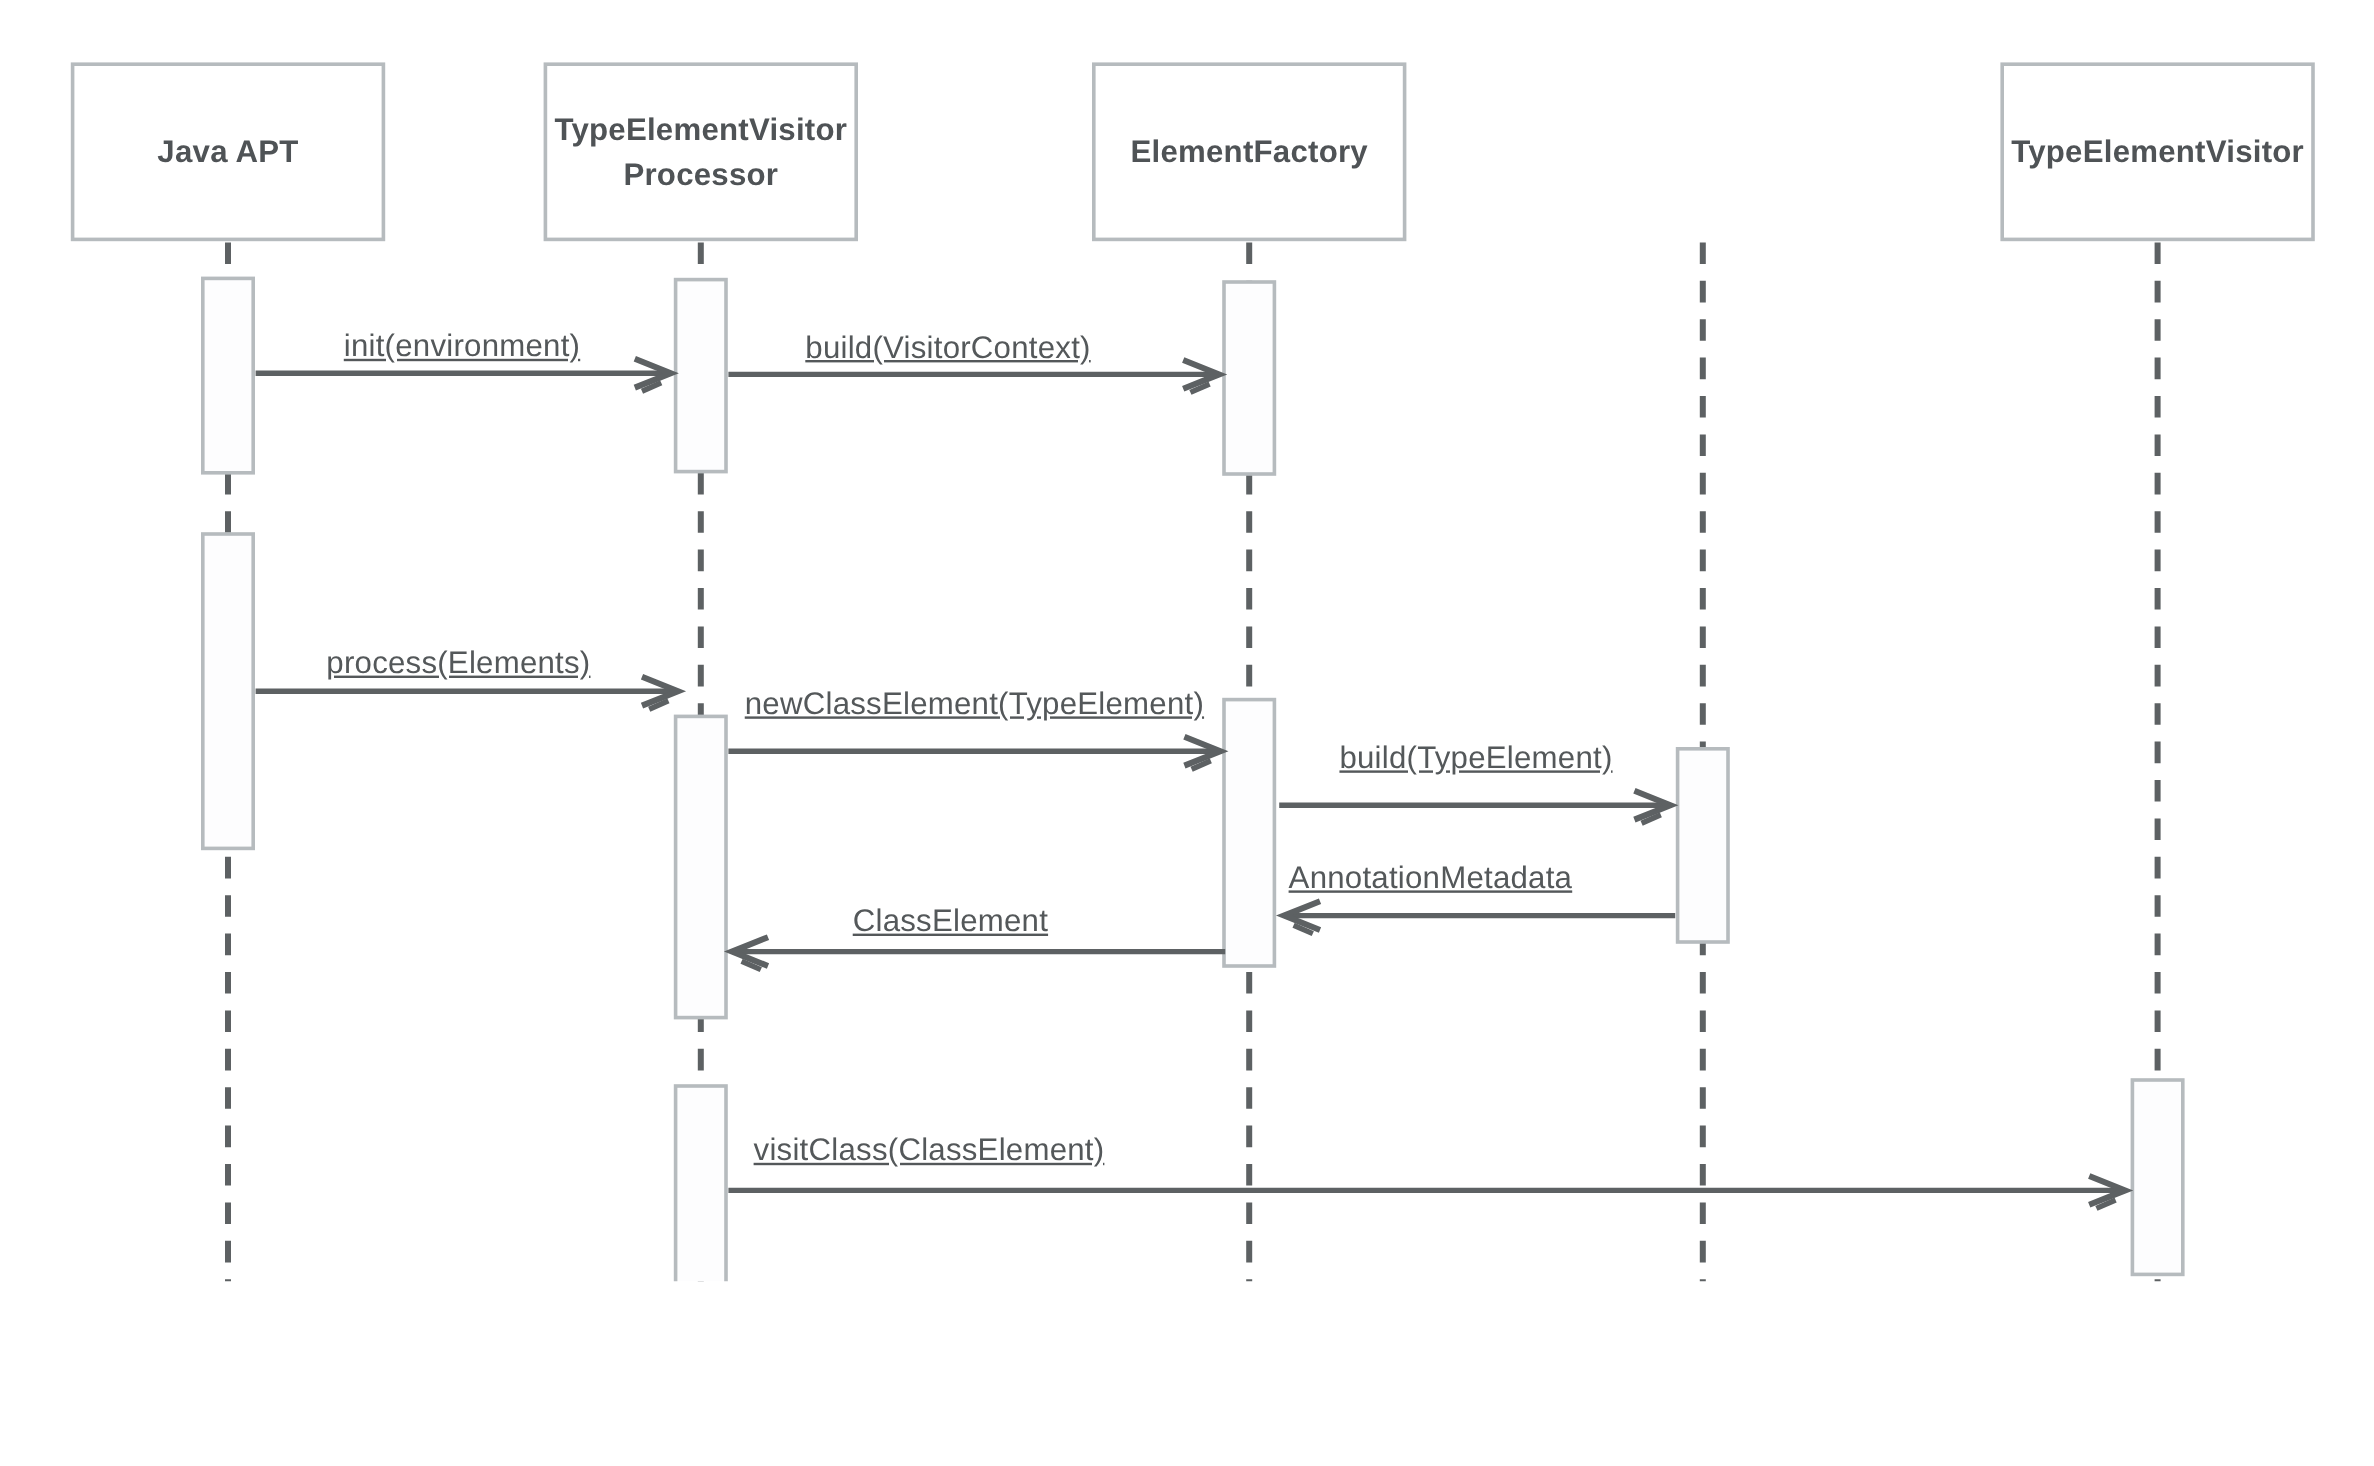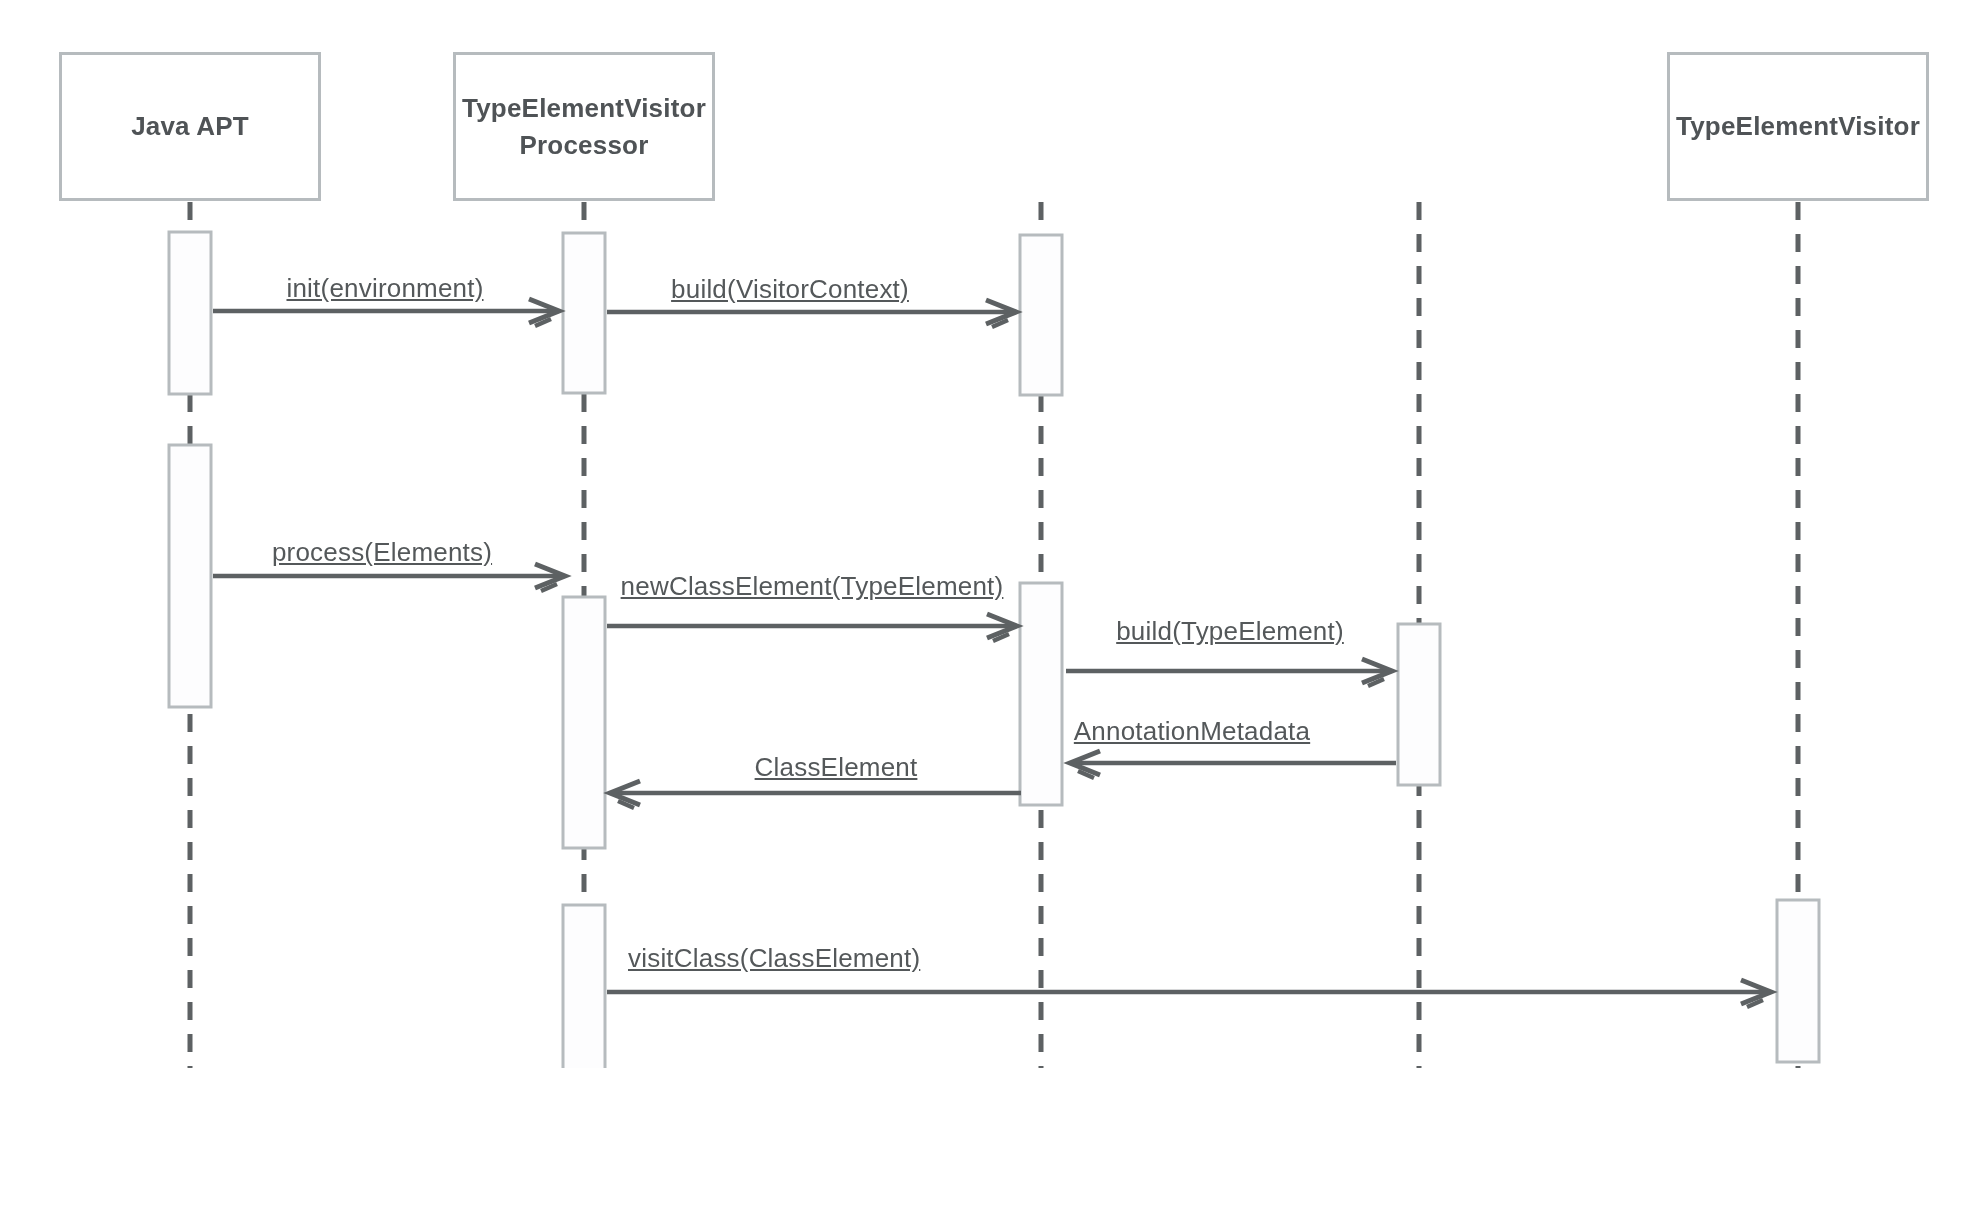--- a/index.html
+++ b/index.html
@@ -127,29 +127,35 @@
       <span>Java APT</span>
       <span></span>
     </div>
   </div>
   <div class="pbox" style="left:453px">
     <div class="pname">
       <span>TypeElementVisitor</span>
       <span>Processor</span>
     </div>
   </div>
+  <div class="pbox" style="left:910px">
+    <div class="pname">
+      <span>ElementFactory</span>
+      <span></span>
+    </div>
+  </div>
   <div class="pbox" style="left:1667px">
     <div class="pname">
       <span>TypeElementVisitor</span>
       <span></span>
     </div>
   </div>
 
   <div class="msg-label centered" style="left:385px;  top:273px">init(environment)</div>
   <div class="msg-label centered" style="left:790px;  top:274px">build(VisitorContext)</div>
   <div class="msg-label centered" style="left:382px;  top:537px">process(Elements)</div>
   <div class="msg-label centered" style="left:812px;  top:571px">newClassElement(TypeElement)</div>
   <div class="msg-label centered" style="left:1230px; top:616px">build(TypeElement)</div>
   <div class="msg-label centered" style="left:1192px; top:716px">AnnotationMetadata</div>
-  <div class="msg-label centered" style="left:836px;  top:752px">ClassElement</div>
+  <div class="msg-label centered" style="left:792px;  top:752px">ClassElement</div>
   <div class="msg-label" style="left:628px;  top:943px">visitClass(ClassElement)</div>
 
 </div>
 
 </body></html>

